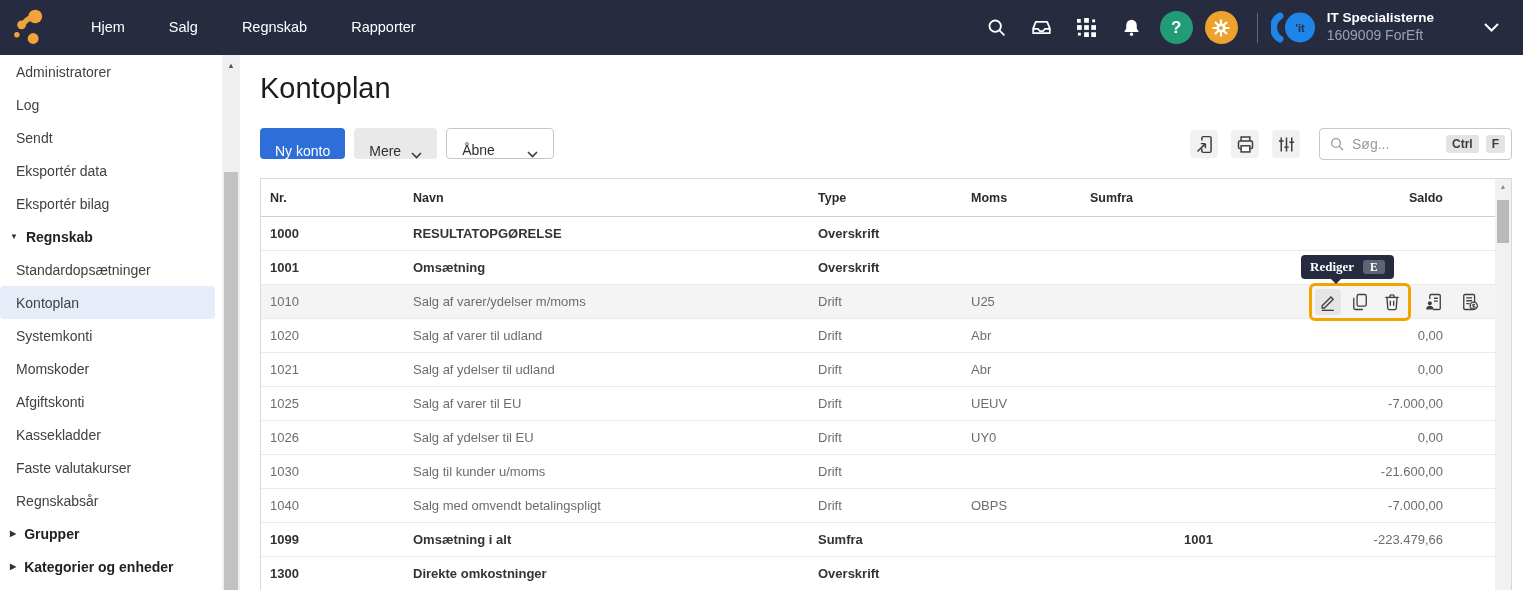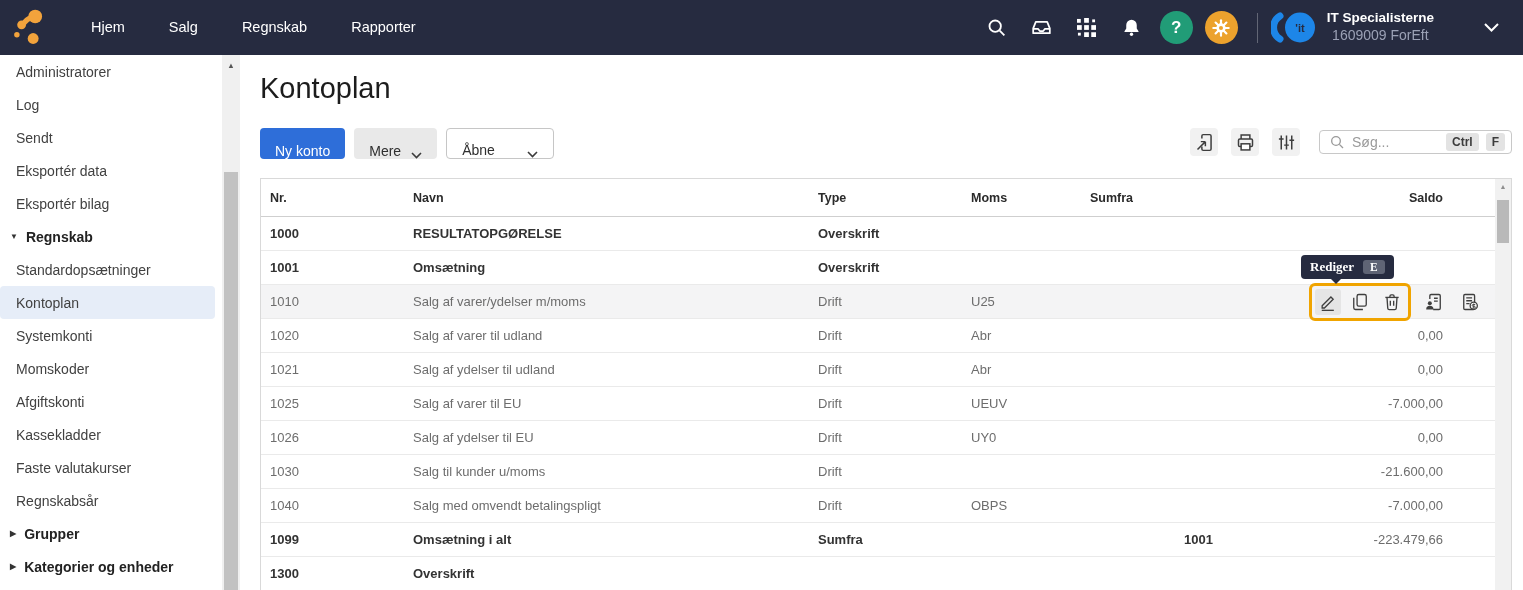--- a/index.html
+++ b/index.html
@@ -13,21 +13,21 @@
   .nav-menu { display:flex; margin-left:20px; }
   .nav-item { color:#fff; font-size:14.5px; padding:0 22px; line-height:55px; cursor:pointer; }
   .nav-right { margin-left:auto; display:flex; align-items:center; padding-right:24px; }
   .nav-icon { width:45px; height:55px; display:flex; align-items:center; justify-content:center; cursor:pointer; }
   .circle-btn { width:33px; height:33px; border-radius:50%; display:flex; align-items:center;
     justify-content:center; margin:0 6px; cursor:pointer; }
   .help-circle { background:#219c77; color:#fff; font-weight:bold; font-size:17px; }
   .gear-circle { background:#eca22d; }
   .nav-divider { width:1px; height:30px; background:rgba(255,255,255,.28); margin:0 13px; }
   .company { display:flex; align-items:center; gap:8px; cursor:pointer; }
-  .company-text { line-height:1.25;text-align:center; }
+  .company-text { line-height:1.25; }
   .company-name { color:#fff; font-size:13.5px; font-weight:bold; }
   .company-number { color:#9ba1b5; font-size:14px; }
   .nav-chevron { margin-left:50px; cursor:pointer; display:flex; }
 
   
   .sidebar { position:absolute; top:55px; left:0; width:247px; bottom:0; background:#fff; }
   .side-list { padding-top:0; }
   .side-item { height:33px; display:flex; align-items:center; padding-left:16px; margin:0 32px 0 0;
     font-size:14px; color:#414141; border-radius:4px; cursor:pointer; }
   .side-item.section { font-weight:bold; color:#222; padding-left:10px; gap:8px; }
@@ -45,21 +45,21 @@
   .action-buttons { position:absolute; left:13px; top:73px; display:flex; gap:9px; }
   .btn { height:31px; display:inline-flex; align-items:flex-end; gap:10px; padding:0 15px;
     border:none; border-radius:4px; font-size:14px; font-family:inherit; cursor:pointer; }
   .btn.primary { background:#2e6ed9; color:#fff; }
   .btn.gray { background:#e9e9e9; color:#2f2f2f; }
   .btn.outline { background:#fff; border:1px solid #c6c6c6; color:#2f2f2f;gap:32px; }
 
   .toolbar { position:absolute; right:11px; top:73px; display:flex; align-items:center; gap:13px; }
   .tool-btn { width:28px; height:28px; border-radius:4px; background:#f1f1f1; display:flex;
     align-items:center; justify-content:center; cursor:pointer; }
-  .searchbox { margin-left:6px; width:193px; height:24px; border:1px solid #c8c8c8; border-radius:4px;
+  .searchbox { margin-left:6px; width:193px; height:32px; border:1px solid #c8c8c8; border-radius:4px;
     display:flex; align-items:center; padding:0 6px 0 9px; gap:7px; background:#fff; }
   .searchbox input { border:none; outline:none; flex:1; min-width:0; font-size:14px; color:#333;
     font-family:inherit; background:transparent; }
   .searchbox input::placeholder { color:#9a9a9a; }
   .key-badge { background:#e3e3e3; color:#3c3c3c; font-weight:bold; font-size:12px;
     border-radius:3px; padding:2px 6px;text-align:center; }
 
   
   .table-panel { position:absolute; left:13px; right:11px; top:123px; bottom:-2px;
     border:1px solid #d9d9d9; background:#fff; }
@@ -423,20 +423,21 @@
           <div class="tr bold">
             <div class="td col-nr">1099</div>
             <div class="td col-navn">Omsætning i alt</div>
             <div class="td col-type">Sumfra</div>
             <div class="td col-moms"></div>
             <div class="td col-sumfra">1001</div>
             <div class="td col-saldo">-223.479,66</div>
           </div>
           <div class="tr bold">
             <div class="td col-nr">1300</div>
+            <div class="td col-navn">Direkte omkostninger</div>
             <div class="td col-type">Overskrift</div>
             <div class="td col-moms"></div>
             <div class="td col-sumfra"></div>
             <div class="td col-saldo"></div>
           </div>
         </div>
     </div>
     <div class="table-scrollbar">
       <div class="arrow-up">▲</div>
       <div class="thumb"></div>

